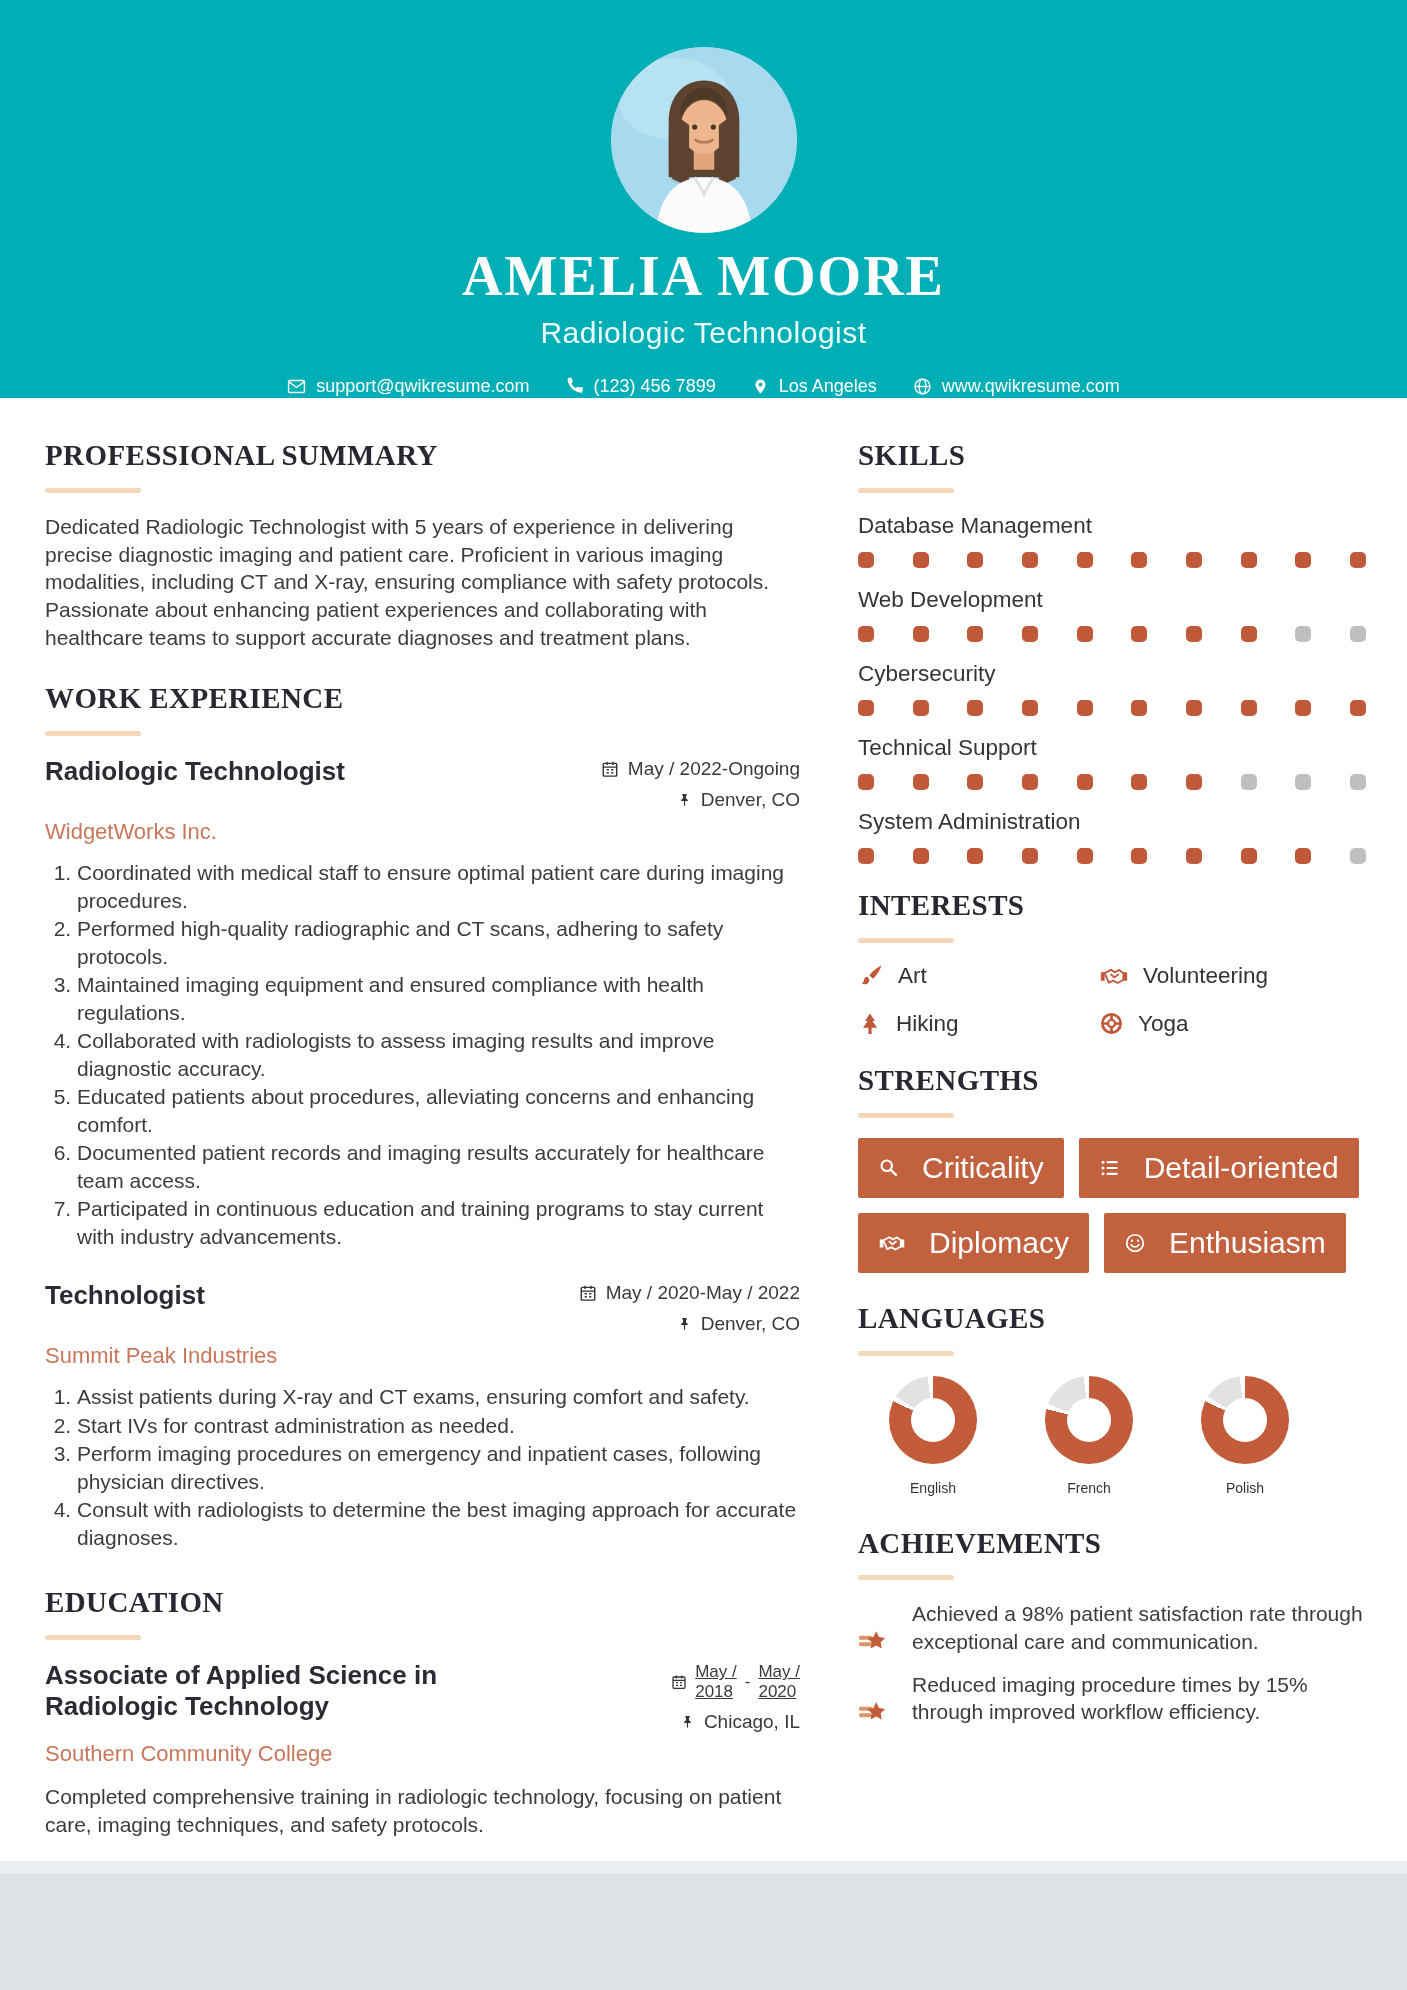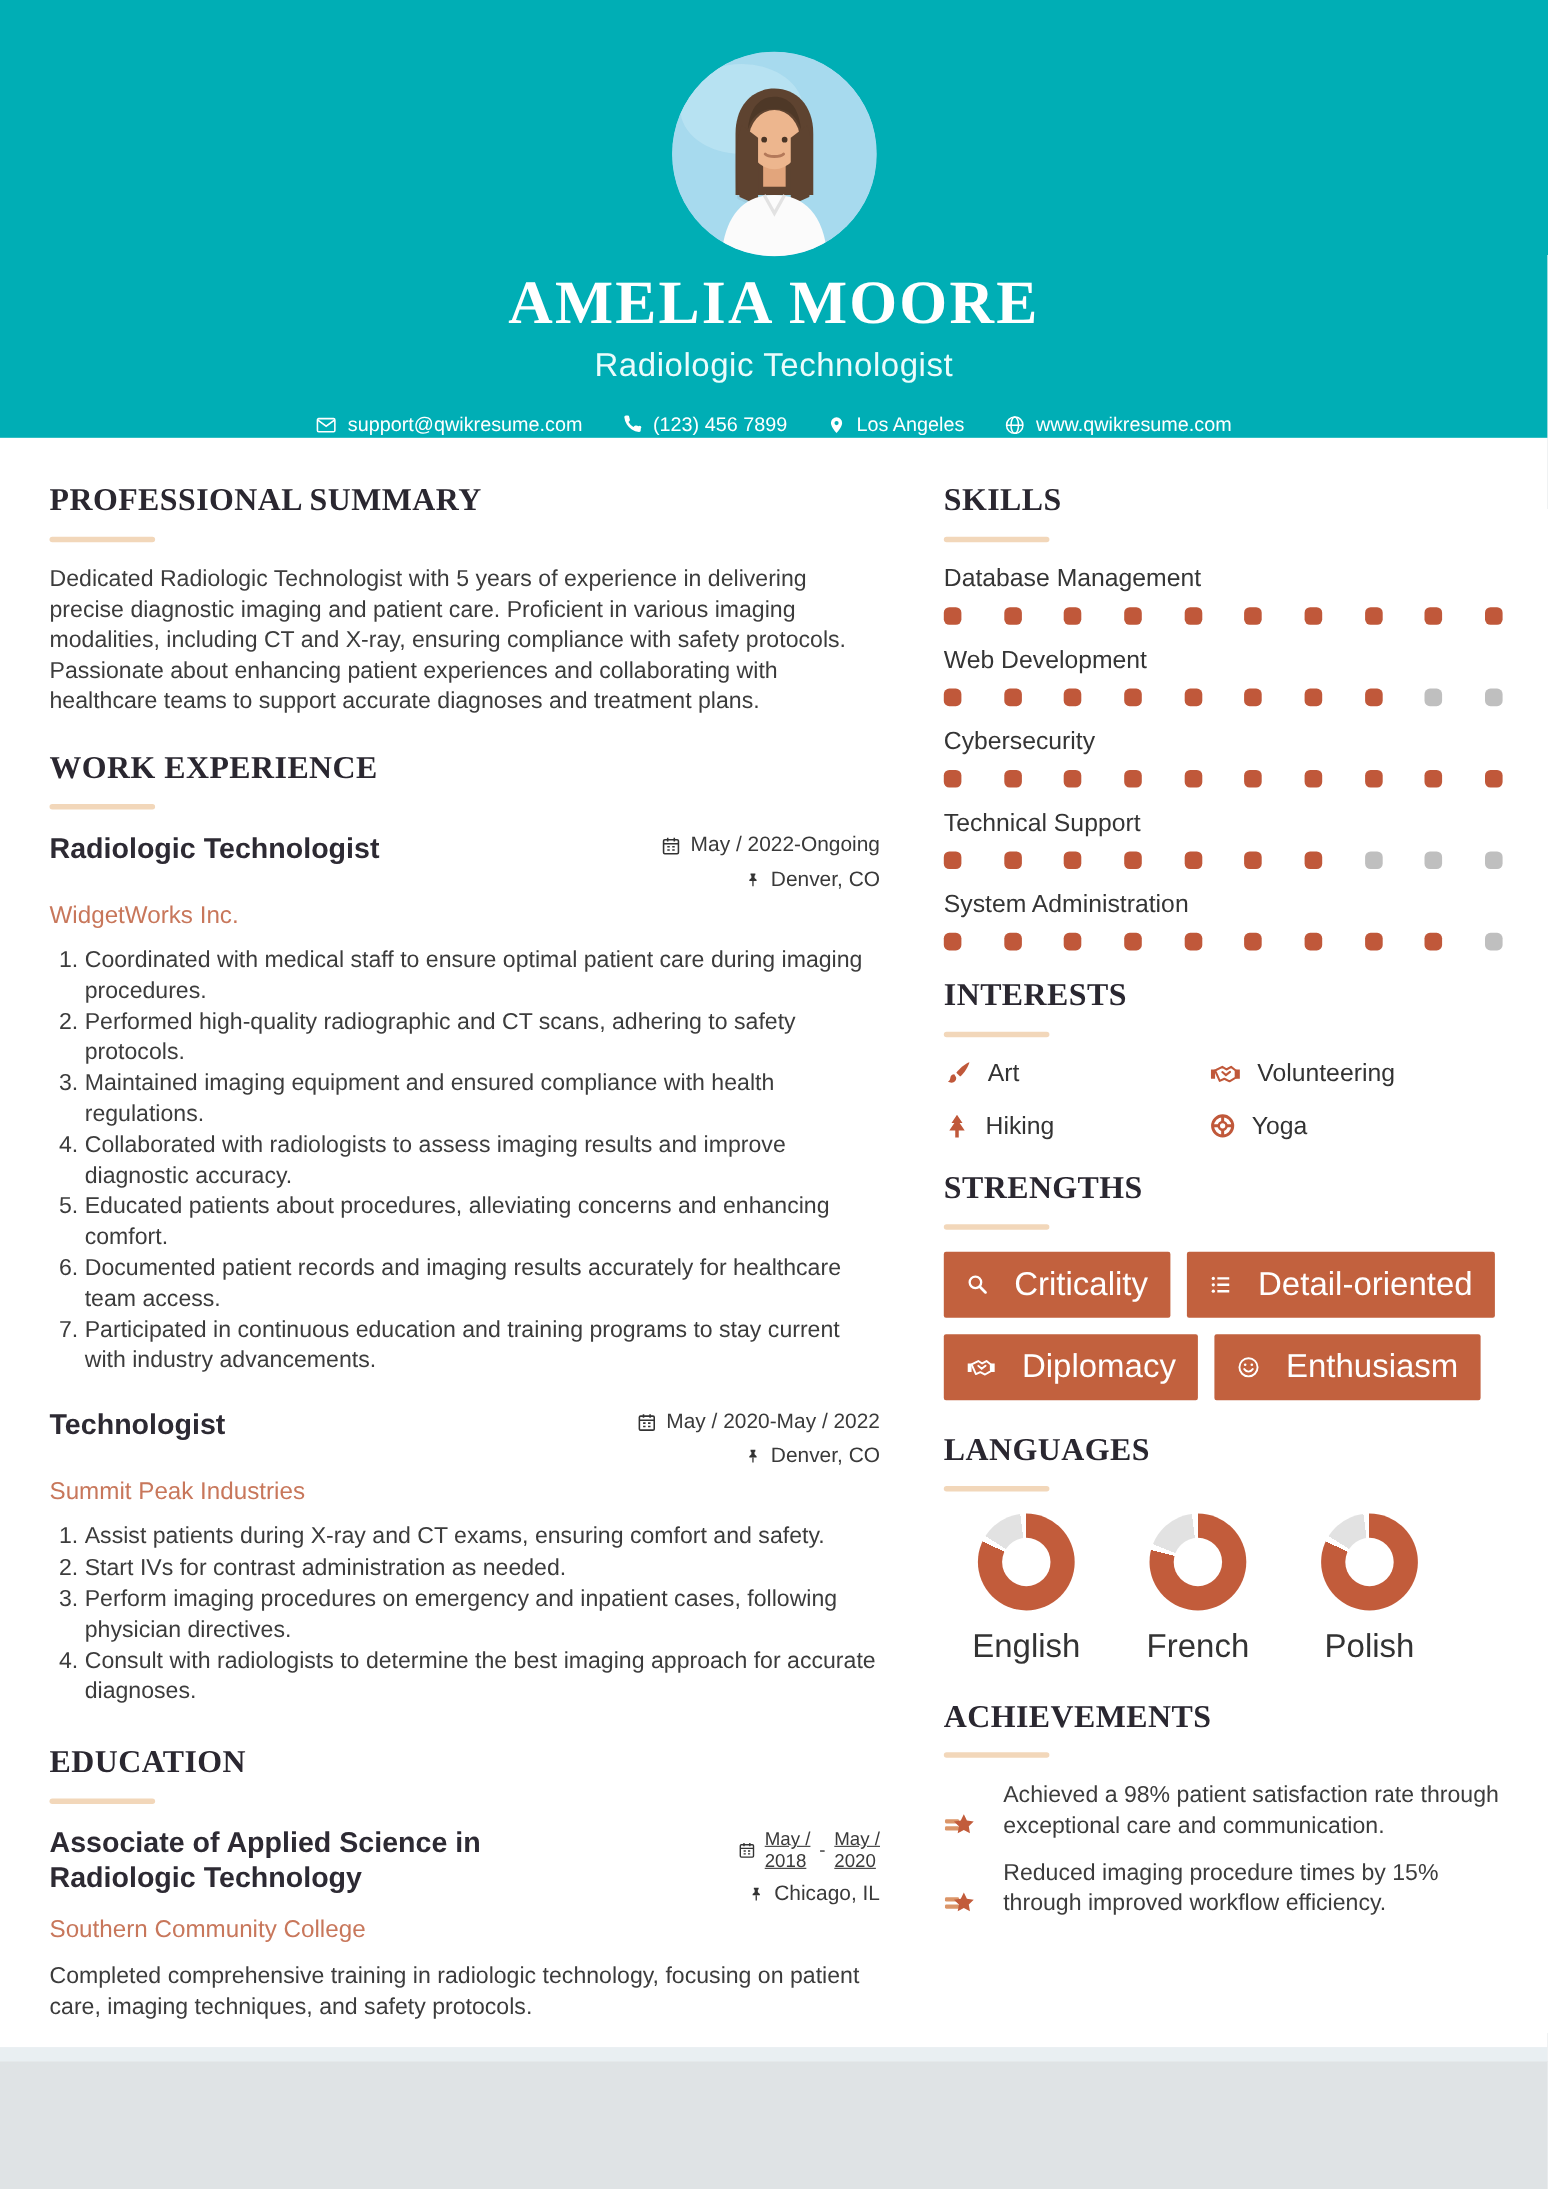--- a/index.html
+++ b/index.html
@@ -59,21 +59,21 @@
   .strengths-section { margin-top:28px; }
   .chips { display:flex; flex-wrap:wrap; gap:15px; margin-top:4px; }
   .chip { display:inline-flex; align-items:center; gap:23px; background:#C2613E; color:#fff;
           font-size:30px; padding:13px 20px; border-radius:2px; }
   
   .languages-section { margin-top:30px; }
   .langs { display:flex; justify-content:space-between; width:462px; margin-top:8px; }
   .lang { width:150px; display:flex; flex-direction:column; align-items:center; gap:16px; }
   .donut { width:88px; height:88px; border-radius:50%; position:relative; }
   .donut::after { content:""; position:absolute; inset:22px; background:#fff; border-radius:50%; }
-  .lang-label { font-size:30px; color:#333; }
+  .lang-label { font-size:14px; color:#333; }
   
   .achievements-section { margin-top:32px; }
   .ach-item { display:flex; align-items:flex-end; gap:24px; margin-bottom:16px; }
   .ach-item svg { flex:0 0 auto; margin-top:2px; }
   .ach-text { font-size:21px; line-height:1.3; color:#3c3c3c; }
   
   .footer { position:absolute; left:48px; right:47px; top:1898px; display:flex; align-items:center; }
   .powered { color:#8b9095; font-size:16px; }
   .brand { color:#2f3337; font-size:17px; text-decoration:underline; margin-left:10px;font-style:italic; }
   .q-logo { margin-left:14px; display:block; }

